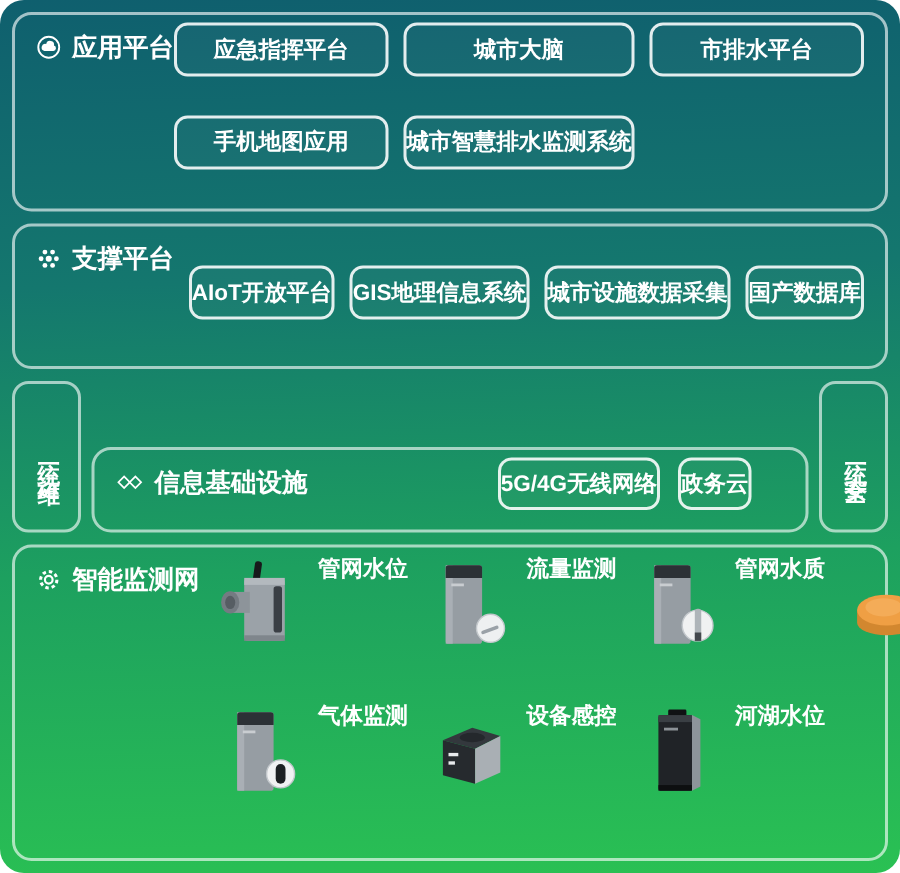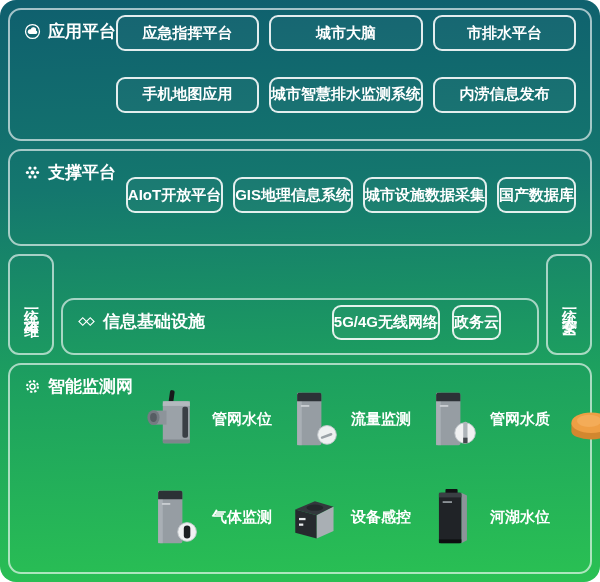--- a/index.html
+++ b/index.html
@@ -31,21 +31,21 @@
   .vbar{
     width:46px;box-sizing:border-box;border:2px solid rgba(255,255,255,.62);border-radius:11px;
     display:flex;align-items:center;justify-content:center;color:#fff;font-weight:bold;font-size:15px;
     writing-mode:vertical-lr;text-orientation:upright;letter-spacing:4px;flex:none;
   }
   .infra-panel{flex:1;margin-top:44px;}
   .infra-row{display:flex;gap:12px;margin:0 22px;}
   .infra-row .pill{flex:1;height:35px;}
   .monitor-panel{flex:1;padding-bottom:6px;}
   .device-grid{display:grid;grid-template-columns:repeat(4,1fr);grid-auto-rows:1fr;flex:1;}
-  .device-item{display:flex;align-items:center;gap:9px;padding-left:12px;}
+  .device-item{display:flex;align-items:flex-start;gap:9px;padding-left:12px;}
   .device-label{color:#fff;font-weight:bold;font-size:15px;white-space:nowrap;}
   .device-art{flex:none;display:flex;align-items:center;justify-content:center;width:58px;height:66px;}
   .t-icon{flex:none;display:flex;}
 </style>
 </head>
 <body>
 
 <div class="canvas">
 
   <section class="panel app-panel">
@@ -57,21 +57,20 @@
         </svg>
       </span>
       <span>应用平台</span>
     </div>
     <div class="app-grid">
       <div class="pill">应急指挥平台</div>
       <div class="pill">城市大脑</div>
       <div class="pill">市排水平台</div>
       <div class="pill">手机地图应用</div>
       <div class="pill">城市智慧排水监测系统</div>
-      <div class="pill">内涝信息发布</div>
     </div>
   </section>
 
   <section class="panel support-panel">
     <div class="panel-title">
       <span class="t-icon">
         <svg width="17" height="17" viewBox="0 0 20 20" fill="#fff">
           <circle cx="10" cy="10" r="2.4"></circle>
           <circle cx="16" cy="10" r="1.9"></circle>
             <circle cx="13" cy="15.2" r="1.9"></circle>

